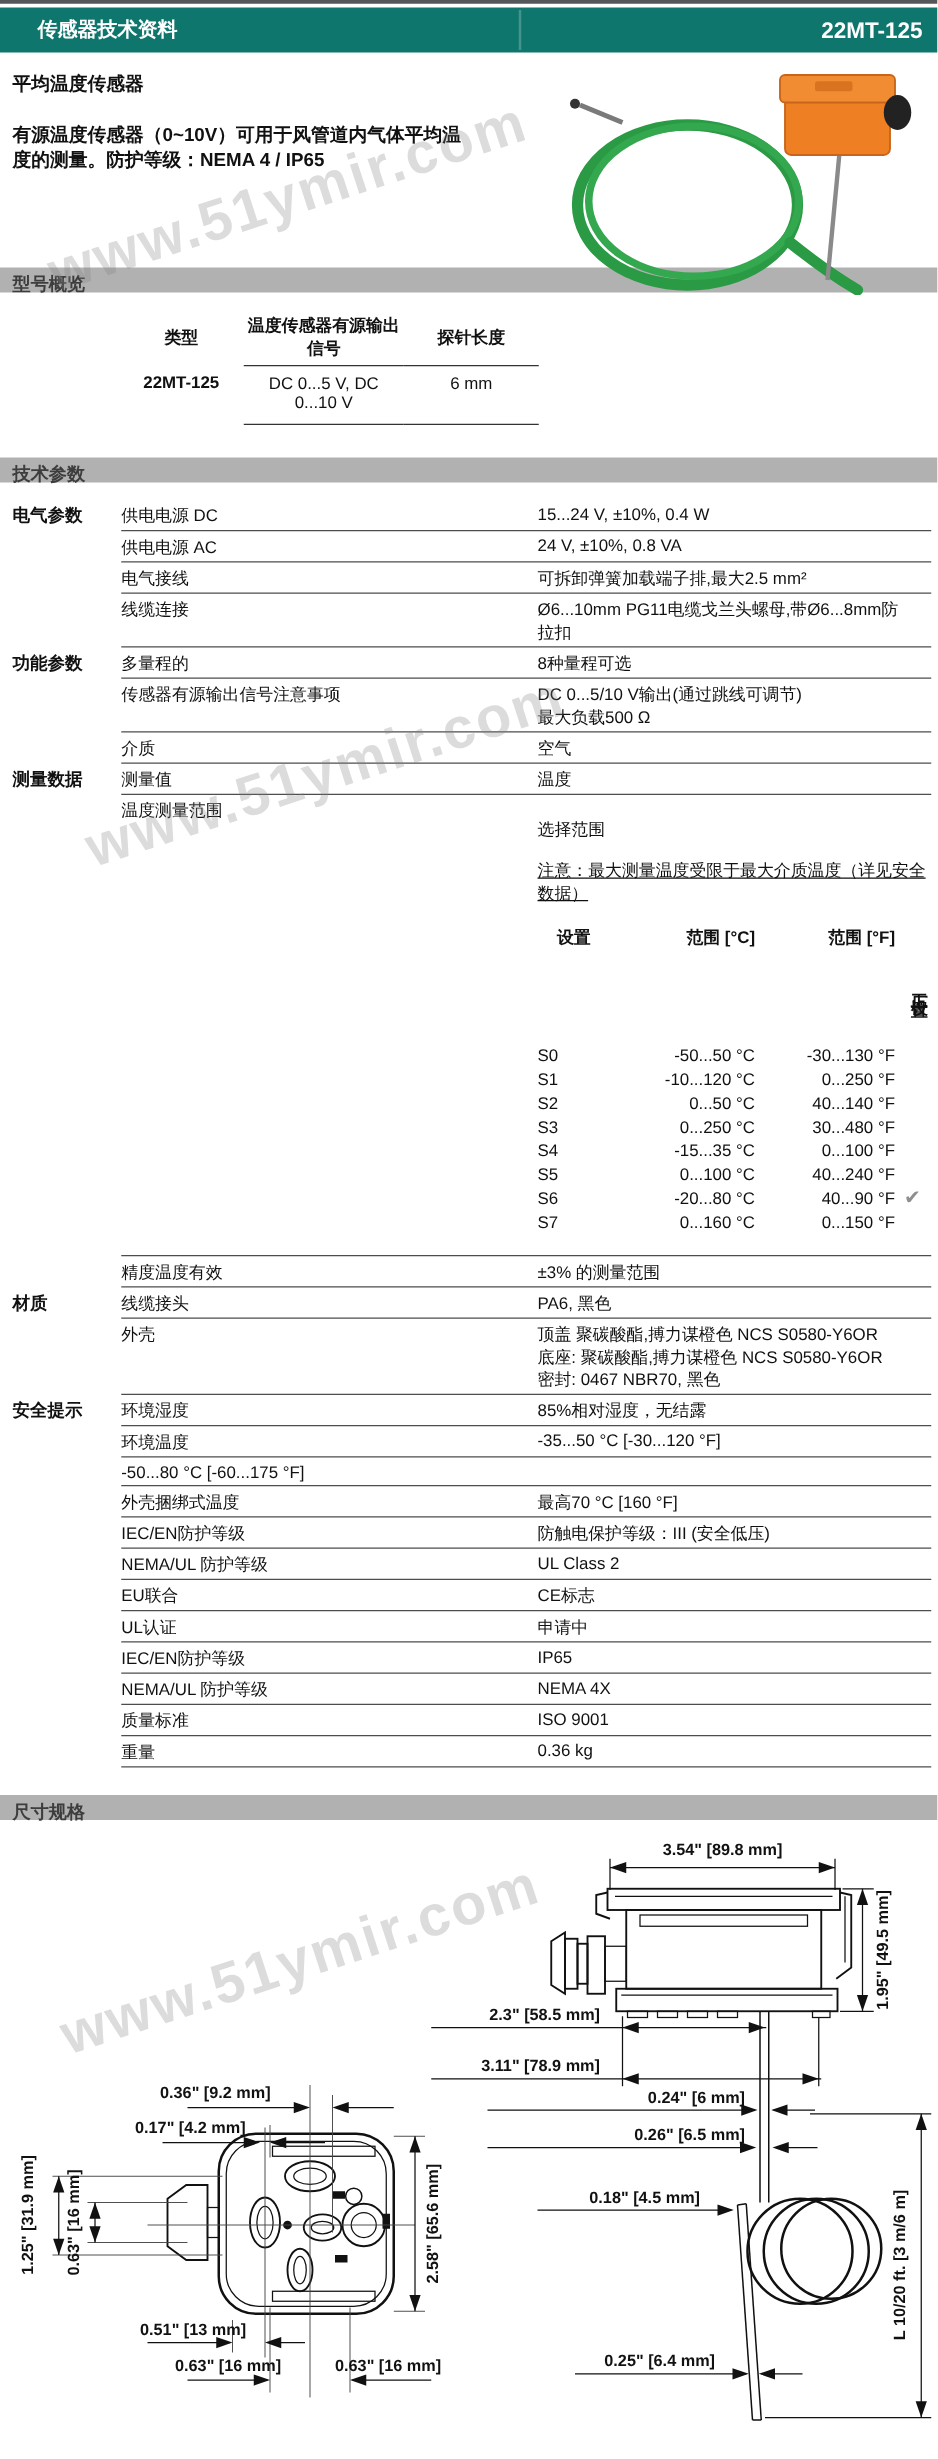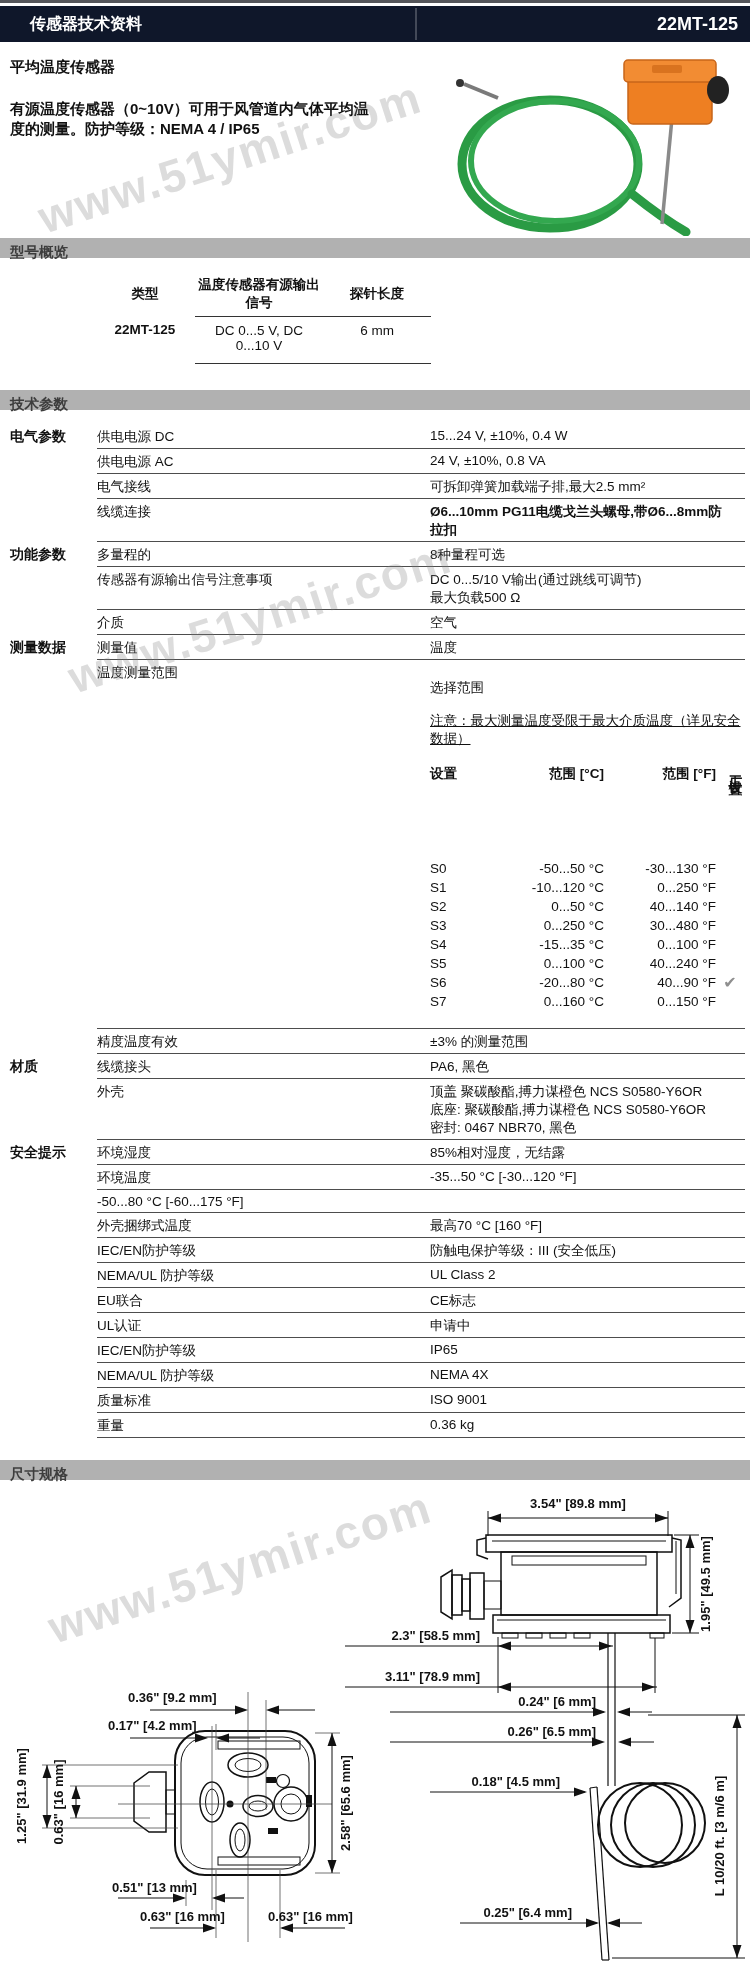--- a/index.html
+++ b/index.html
@@ -4,29 +4,29 @@
 <style>
   * { margin:0; padding:0; box-sizing:border-box; }
   html,body { background:#fff; }
   body {
     width:750px; height:1967px; overflow:hidden; position:relative;
     font-family:"Liberation Sans","DejaVu Sans",sans-serif;
     color:#111;
   }
   .topstrip { height:3px; background:#55565a; }
   .orange-bar {
-    margin-top:3px; height:36px; background:#0f172a; position:relative;
+    margin-top:3px; height:36px; background:#0f766e; position:relative;
     display:flex; align-items:center; justify-content:space-between;
     padding:0 12px 0 30px;
   }
   .orange-bar .divider { position:absolute; left:415px; top:2px; bottom:2px; width:2px; background:rgba(255,255,255,.22); }
   .orange-bar .t1 { color:#fff; font-weight:bold; font-size:16px; }
   .orange-bar .t2 { color:#fff; font-weight:bold; font-size:18px; }
 
-  .intro { position:relative; height:196px; padding:16px 0 0 10px; }
+  .intro { position:relative; height:172px; padding:16px 0 0 10px; }
   .intro .ptitle { font-size:15px; font-weight:bold; margin-bottom:22px; }
   .intro .pdesc { font-size:15px; font-weight:bold; width:365px; line-height:1.35; }
   .photo { position:absolute; right:5px; top:4px; }
 
   .secbar {
     height:20px; background:#b1b1b1; color:#3d3d3d; font-weight:bold;
     font-size:14.5px; line-height:28px; padding-left:10px;
   }
 
   
@@ -42,21 +42,21 @@
   .trow { position:relative; display:grid; grid-template-columns:97px 333px 1fr; padding:4px 0 3px; min-height:23px; }
   .trow::after { content:""; position:absolute; left:97px; right:5px; bottom:0; height:1px; background:#4d4d4d; }
   .tcat { font-weight:bold; font-size:14px; padding-left:10px; }
   .tlabel { font-size:13.5px; padding-right:8px; }
   .tvalue { font-size:13.5px; white-space:pre-line; padding-right:0; }
 
   
   .range-wrap { font-size:13.5px; }
   .range-note { white-space:pre-line; margin-bottom:2px;text-decoration:underline; }
   .range-grid { display:grid; grid-template-columns:58px 116px 112px 28px; align-items:start; }
-  .rg-h { font-weight:bold; }
+  .rg-h { font-weight:bold;text-align:center; }
   .rg-c { text-align:right; }
   .rg-factory { writing-mode:vertical-rl; height:94px; font-weight:bold; letter-spacing:2px; justify-self:end; }
   .rg-row { display:contents; }
   .rg-cell { line-height:19px; }
   .check { color:#8f8f8f; font-weight:bold; font-size:16px; text-align:center; line-height:19px; }
 
   
   .dims { position:relative; height:502px; }
   svg text { font-family:"Liberation Sans","DejaVu Sans",sans-serif; }
   .dimtxt { font-size:13px; font-weight:bold; fill:#111; }
@@ -129,21 +129,21 @@
     <div class="tvalue">24 V, ±10%, 0.8 VA</div>
   </div>
   <div class="trow">
     <div></div>
     <div class="tlabel">电气接线</div>
     <div class="tvalue">可拆卸弹簧加载端子排,最大2.5 mm²</div>
   </div>
   <div class="trow">
     <div></div>
     <div class="tlabel">线缆连接</div>
-    <div class="tvalue" style="max-width:300px;font-weight:bold;">Ø6...10mm PG11电缆戈兰头螺母,带Ø6...8mm防拉扣</div>
+    <div class="tvalue" style="max-width:300px;">Ø6...10mm PG11电缆戈兰头螺母,带Ø6...8mm防拉扣</div>
   </div>
   <div class="trow">
     <div class="tcat">功能参数</div>
     <div class="tlabel">多量程的</div>
     <div class="tvalue">8种量程可选</div>
   </div>
   <div class="trow">
     <div></div>
     <div class="tlabel">传感器有源输出信号注意事项</div>
     <div class="tvalue">DC 0...5/10 V输出(通过跳线可调节)

